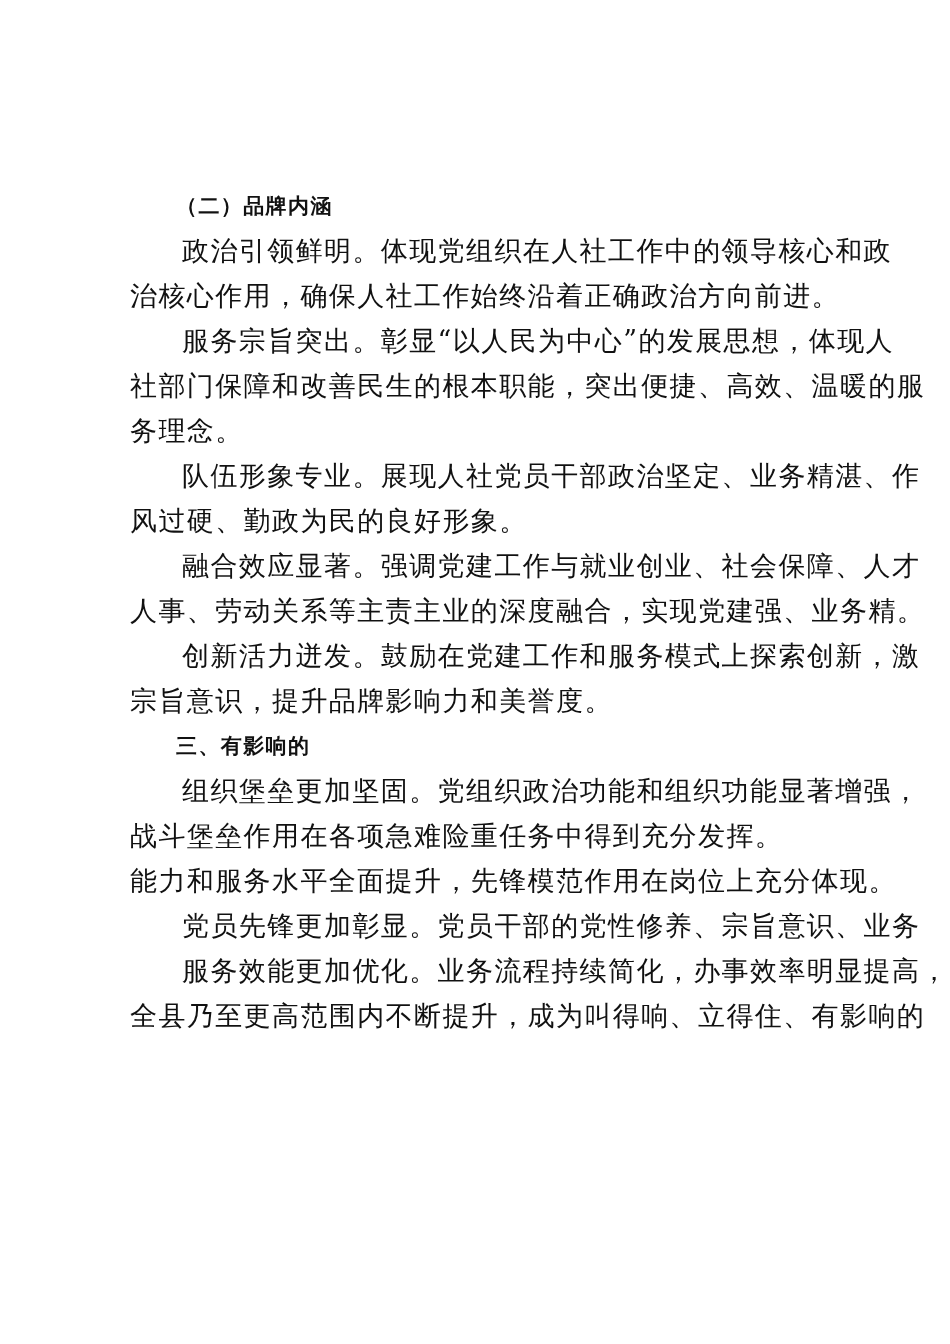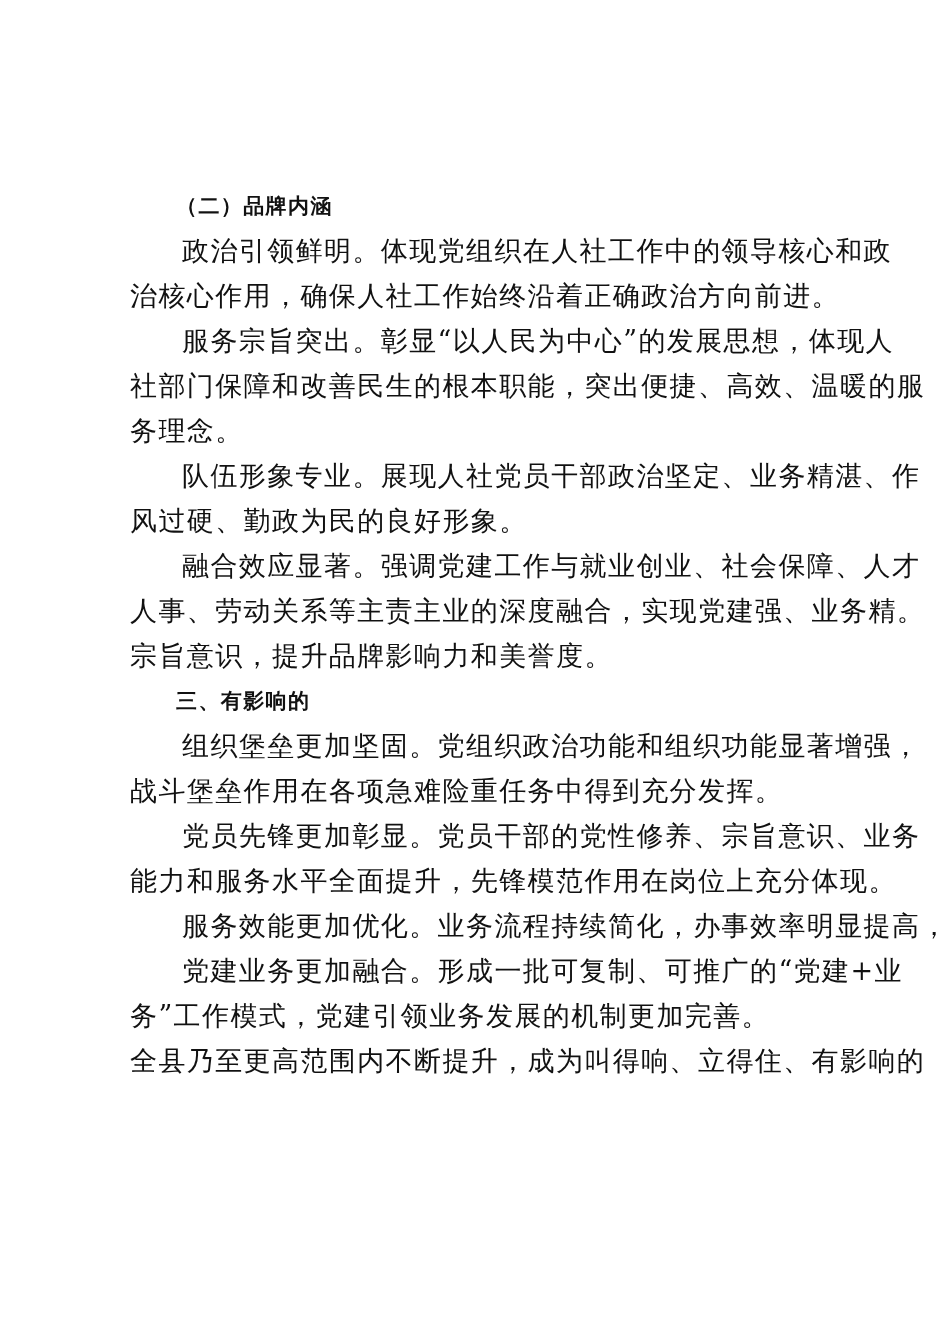--- a/index.html
+++ b/index.html
@@ -70,43 +70,40 @@
     <div class="line para-line indent">队伍形象专业。展现人社党员干部政治坚定、业务精湛、作</div>
     <div class="line para-line last">风过硬、勤政为民的良好形象。</div>
   </div>
 
   <div>
     <div class="line para-line indent">融合效应显著。强调党建工作与就业创业、社会保障、人才</div>
     <div class="line para-line last">人事、劳动关系等主责主业的深度融合，实现党建强、业务精。</div>
   </div>
 
   <div>
+    <div class="line para-line indent">创新活力迸发。鼓励在党建工作和服务模式上探索创新，激</div>
     <div class="line para-line last">宗旨意识，提升品牌影响力和美誉度。</div>
   </div>
 
   <div>
     <div class="line heading">三、有影响的</div>
   </div>
 
   <div>
     <div class="line para-line indent">组织堡垒更加坚固。党组织政治功能和组织功能显著增强，</div>
     <div class="line para-line last">战斗堡垒作用在各项急难险重任务中得到充分发挥。</div>
   </div>
 
   <div>
+    <div class="line para-line last">能力和服务水平全面提升，先锋模范作用在岗位上充分体现。</div>
     <div class="line para-line indent">党员先锋更加彰显。党员干部的党性修养、宗旨意识、业务</div>
-    <div class="line para-line last">能力和服务水平全面提升，先锋模范作用在岗位上充分体现。</div>
   </div>
 
   <div>
     <div class="line para-line indent">服务效能更加优化。业务流程持续简化，办事效率明显提高，</div>
   </div>
 
-  <div>
-    <div class="line para-line indent">党建业务更加融合。形成一批可复制、可推广的“党建+业</div>
-    <div class="line para-line last">务”工作模式，党建引领业务发展的机制更加完善。</div>
-  </div>
 
   <div>
     <div class="line para-line">全县乃至更高范围内不断提升，成为叫得响、立得住、有影响的</div>
   </div>
 
 </div>
 
 </body></html>

